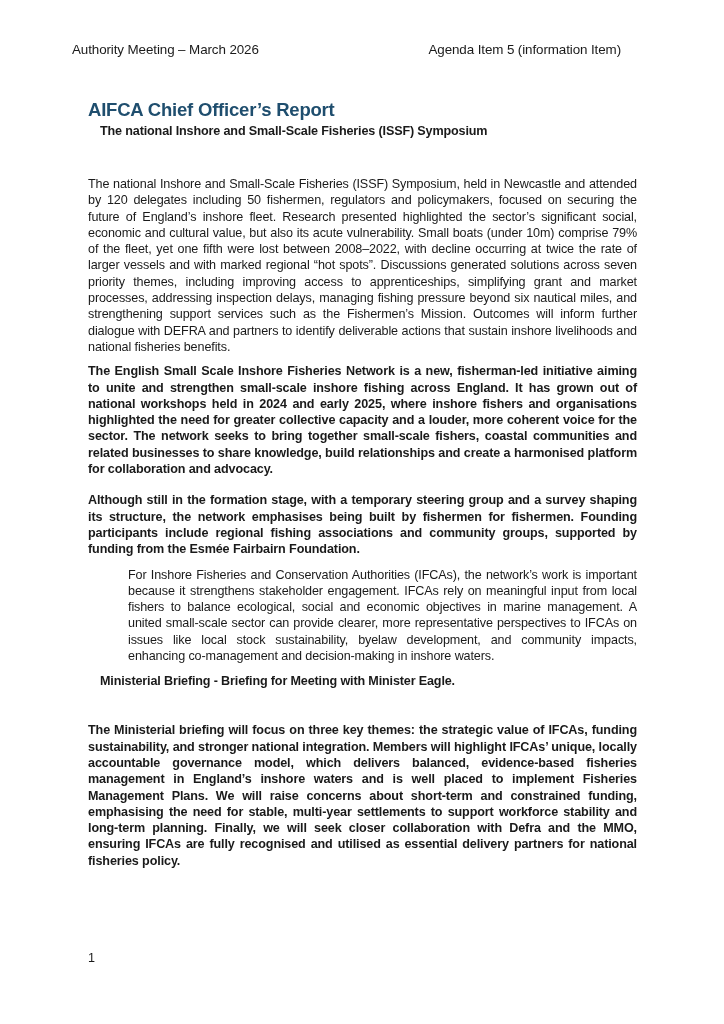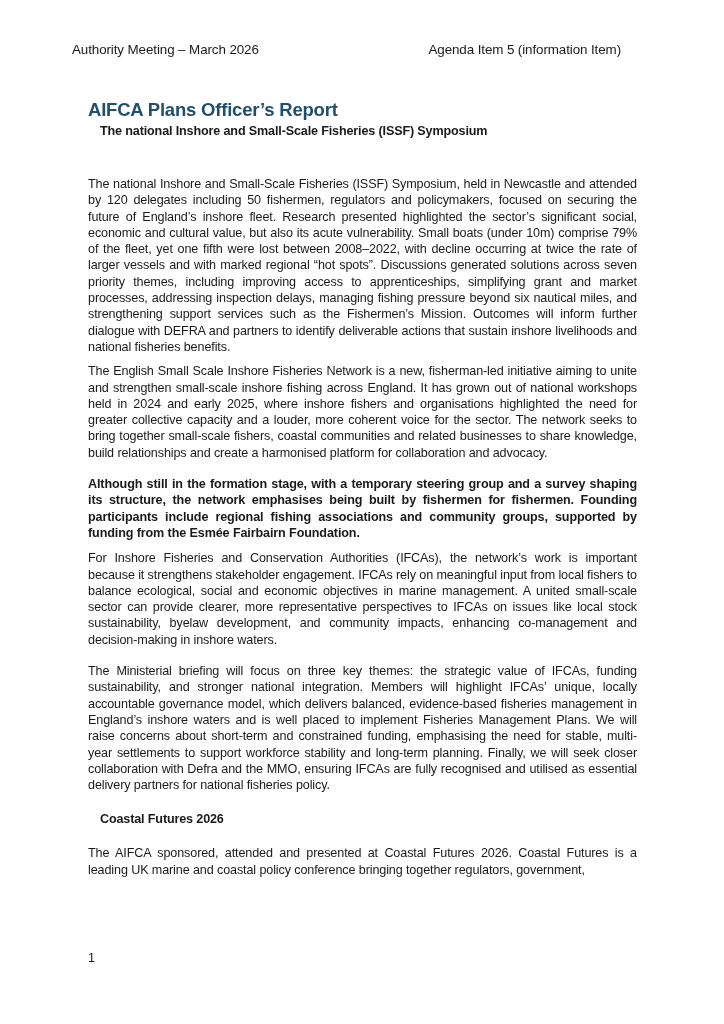--- a/index.html
+++ b/index.html
@@ -51,59 +51,56 @@
     p {
       font-size: 12.6px;
       line-height: 16.3px;
       text-align: justify;
       margin: 0;
       letter-spacing: -0.12px;
     }
     .s1-h { margin-top: 0; }
     .s1-p { margin-top: 36px; }
     .s2-h { margin-top: 17px; }
-    .s2-p1 { margin-top: 8px; }
+    .s2-p1 { margin-top: 8px; font-weight: bold; }
     .s2-p2 { margin-top: 15px; font-weight: bold; }
-    .s2-p3 { margin-top: 9px; }
+    .s2-p3 { margin-top: 9px; margin-left: 40px; }
     .s3-h { margin-top: 8px; }
-    .s3-p { margin-top: 15px; }
+    .s3-p { margin-top: 32px; font-weight: bold; }
     .s4-h { margin-top: 17px; }
     .s4-p { margin-top: 17px; }
     .page-number {
       position: absolute;
       left: 88px;
       top: 951px;
       font-size: 12.6px;
     }
   </style>
 </head>
 <body>
 
 <div class="header">
   <span>Authority Meeting – March 2026</span>
   <span>Agenda Item 5 (information Item)</span>
 </div>
 
-<h1 class="title" style="color: rgb(31, 78, 110);">AIFCA Plans Officer’s Report</h1>
+<h1 class="title" style="color: rgb(31, 78, 110);">AIFCA Chief Officer’s Report</h1>
 
 <div class="content">
   <section>
     <h2 class="s1-h">The national Inshore and Small-Scale Fisheries (ISSF) Symposium</h2>
     <p class="s1-p">The national Inshore and Small-Scale Fisheries (ISSF) Symposium, held in Newcastle and attended by 120 delegates including 50 fishermen, regulators and policymakers, focused on securing the future of England’s inshore fleet. Research presented highlighted the sector’s significant social, economic and cultural value, but also its acute vulnerability. Small boats (under 10m) comprise 79% of the fleet, yet one fifth were lost between 2008–2022, with decline occurring at twice the rate of larger vessels and with marked regional “hot spots”. Discussions generated solutions across seven priority themes, including improving access to apprenticeships, simplifying grant and market processes, addressing inspection delays, managing fishing pressure beyond six nautical miles, and strengthening support services such as the Fishermen’s Mission. Outcomes will inform further dialogue with DEFRA and partners to identify deliverable actions that sustain inshore livelihoods and national fisheries benefits.</p>
   </section>
 
   <section>
     <p class="s2-p1">The English Small Scale Inshore Fisheries Network is a new, fisherman-led initiative aiming to unite and strengthen small-scale inshore fishing across England. It has grown out of national workshops held in 2024 and early 2025, where inshore fishers and organisations highlighted the need for greater collective capacity and a louder, more coherent voice for the sector. The network seeks to bring together small-scale fishers, coastal communities and related businesses to share knowledge, build relationships and create a harmonised platform for collaboration and advocacy.</p>
     <p class="s2-p2">Although still in the formation stage, with a temporary steering group and a survey shaping its structure, the network emphasises being built by fishermen for fishermen. Founding participants include regional fishing associations and community groups, supported by funding from the Esmée Fairbairn Foundation.</p>
     <p class="s2-p3">For Inshore Fisheries and Conservation Authorities (IFCAs), the network’s work is important because it strengthens stakeholder engagement. IFCAs rely on meaningful input from local fishers to balance ecological, social and economic objectives in marine management. A united small-scale sector can provide clearer, more representative perspectives to IFCAs on issues like local stock sustainability, byelaw development, and community impacts, enhancing co-management and decision-making in inshore waters.</p>
   </section>
 
   <section>
+    <h2 class="s3-h">Ministerial Briefing - Briefing for Meeting with Minister Eagle.</h2>
     <p class="s3-p">The Ministerial briefing will focus on three key themes: the strategic value of IFCAs, funding sustainability, and stronger national integration. Members will highlight IFCAs’ unique, locally accountable governance model, which delivers balanced, evidence-based fisheries management in England’s inshore waters and is well placed to implement Fisheries Management Plans. We will raise concerns about short-term and constrained funding, emphasising the need for stable, multi-year settlements to support workforce stability and long-term planning. Finally, we will seek closer collaboration with Defra and the MMO, ensuring IFCAs are fully recognised and utilised as essential delivery partners for national fisheries policy.</p>
   </section>
 
-  <section>
-    <h2 class="s4-h">Coastal Futures 2026</h2>
-    <p class="s4-p">The AIFCA sponsored, attended and presented at Coastal Futures 2026. Coastal Futures is a leading UK marine and coastal policy conference bringing together regulators, government,</p>
-  </section>
 </div>
 
 <div class="page-number">1</div>
 
 </body></html>

